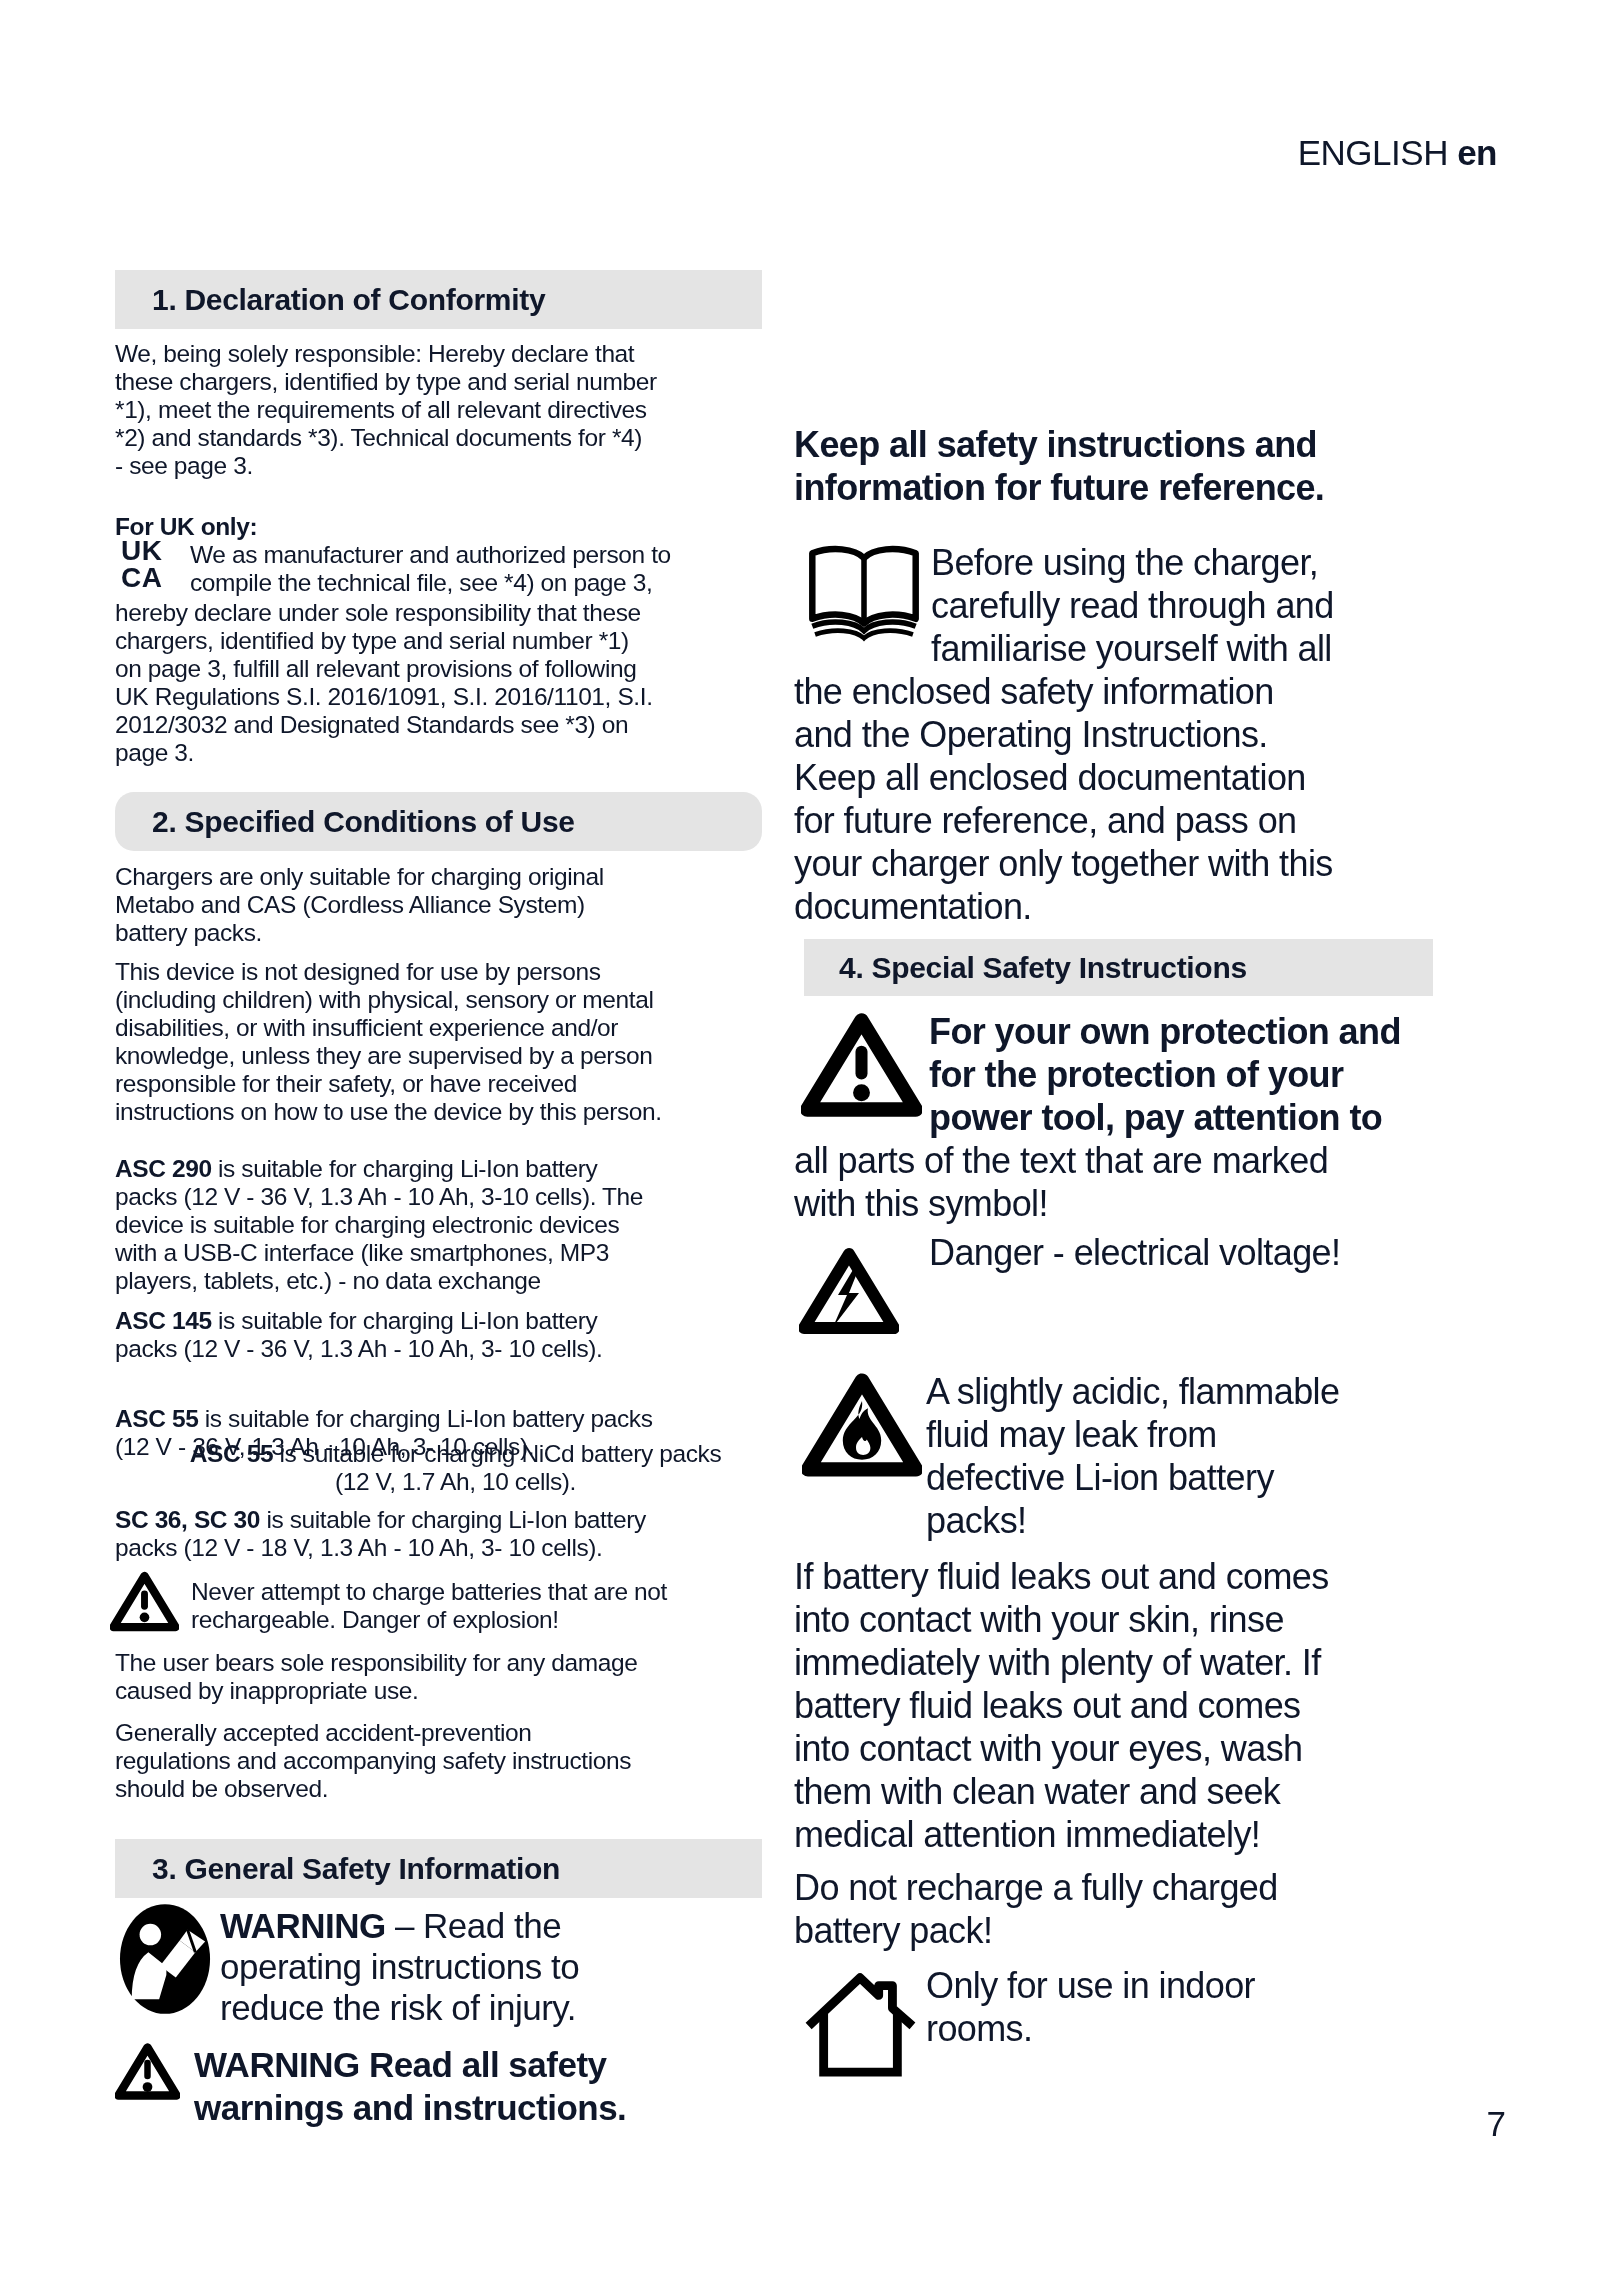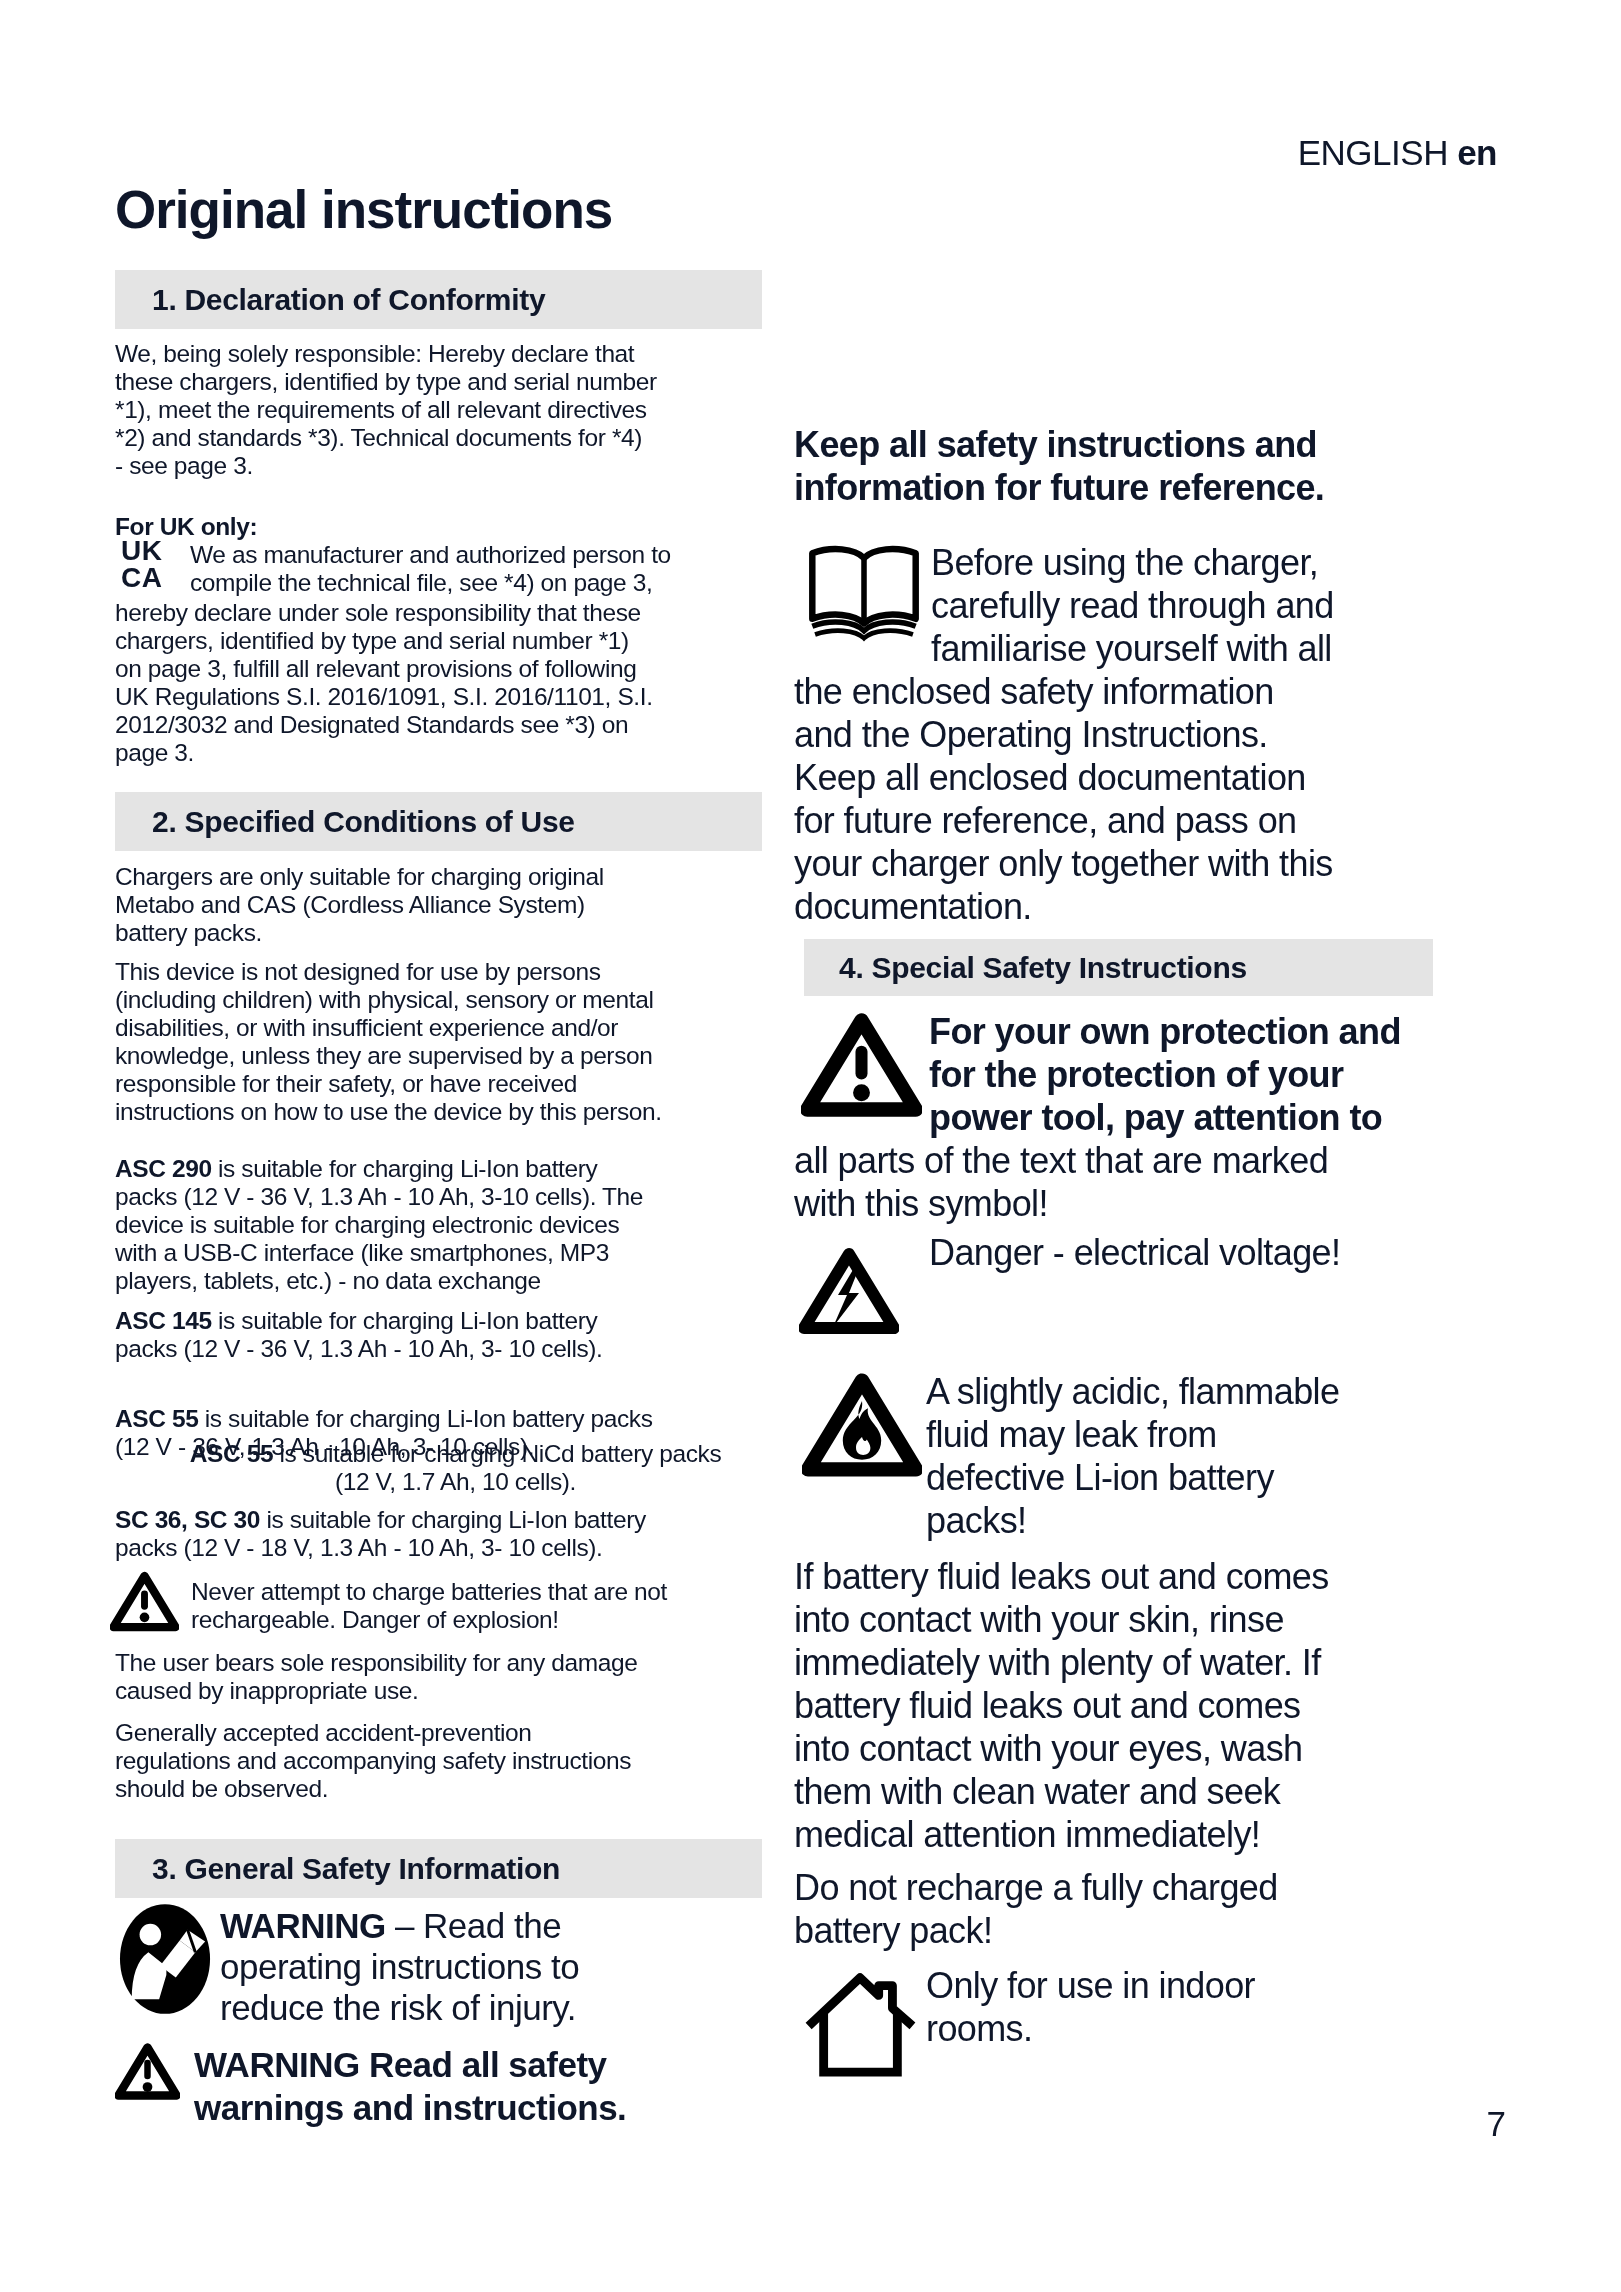--- a/index.html
+++ b/index.html
@@ -19,21 +19,20 @@
   .pagenum{font-size:35px;}
   svg{display:block;}
 </style>
 </head>
 <body>
 
 <div class="page">
 
   <div class="abs lang" style="top:133px;left:1127px;width:370px;text-align:right;"><span>ENGLISH</span><span class="bold">&nbsp;</span><span class="bold">en</span></div>
 
-  <div class="abs title" style="top:179px;left:115px;">Original instructions</div>
 
   <div class="abs bar" style="top:270px;left:115px;width:647px;">1. Declaration of Conformity</div>
 
   <div class="abs body" style="top:340px;left:115px;width:676px;">We, being solely responsible: Hereby declare that
 these chargers, identified by type and serial number
 *1), meet the requirements of all relevant directives
 *2) and standards *3). Technical documents for *4)
 - see page 3.</div>
 
   <div class="abs body bold" style="top:513px;left:115px;">For UK only:</div>
@@ -43,21 +42,21 @@
   <div class="abs body" style="top:541px;left:190px;width:608px;">We as manufacturer and authorized person to
 compile the technical file, see *4) on page 3,</div>
 
   <div class="abs body" style="top:599px;left:115px;width:681px;">hereby declare under sole responsibility that these
 chargers, identified by type and serial number *1)
 on page 3, fulfill all relevant provisions of following
 UK Regulations S.I. 2016/1091, S.I. 2016/1101, S.I.
 2012/3032 and Designated Standards see *3) on
 page 3.</div>
 
-  <div class="abs bar" style="top:792px;left:115px;width:647px;">2. Specified Conditions of Use</div>
+  <div class="abs bar" style="top:792px;left:115px;width:647px;border-radius:19px;">2. Specified Conditions of Use</div>
 
   <div class="abs body" style="top:863px;left:115px;width:676px;">Chargers are only suitable for charging original
 Metabo and CAS (Cordless Alliance System)
 battery packs.</div>
 
   <div class="abs body" style="top:958px;left:115px;width:681px;">This device is not designed for use by persons
 (including children) with physical, sensory or mental
 disabilities, or with insufficient experience and/or
 knowledge, unless they are supervised by a person
 responsible for their safety, or have received

